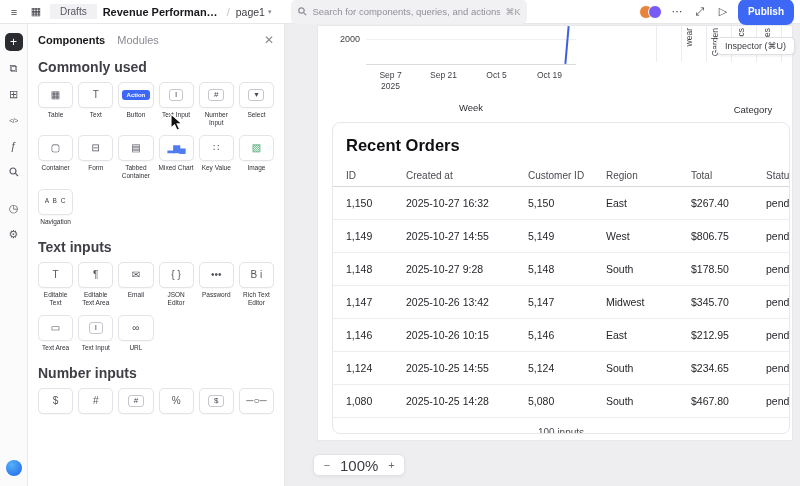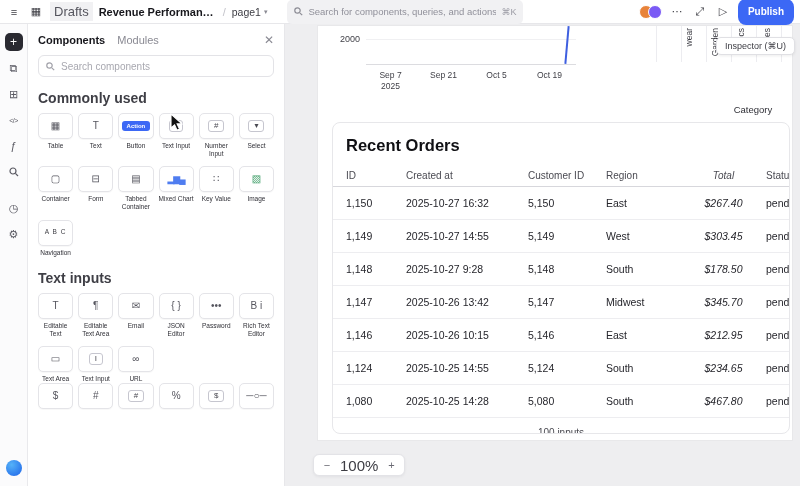--- a/index.html
+++ b/index.html
@@ -5,21 +5,21 @@
   * { box-sizing: border-box; margin: 0; padding: 0; }
   html,body { width:800px; height:486px; }
   body { font-family: "Liberation Sans", sans-serif; background:#fff; }
   .app { position:relative; width:800px; height:486px; overflow:hidden; background:#fff; color:#1b1b20; }
 
   
   .topbar { position:absolute; left:0; top:0; right:0; height:24px; background:#fff;
             border-bottom:1px solid #e7e7ea; display:flex; align-items:center; padding:0 6px; gap:6px; z-index:50; }
   .tb-icon { width:16px; height:16px; display:flex; align-items:center; justify-content:center;
              font-size:11px; color:#3c3c43; border-radius:4px; cursor:pointer; flex:none; }
-  .drafts-badge { background:#f1f1f3; border-radius:0; font-size:13px; color:#55555e; padding:2px 4px; flex:none; }
+  .drafts-badge { background:#f1f1f3; border-radius:0; font-size:10px; color:#55555e; padding:2px 10px; flex:none; }
   .app-title { font-size:11px; font-weight:700; color:#17171c; max-width:118px; white-space:nowrap;
                overflow:hidden; text-overflow:ellipsis; flex:none; }
   .crumb-sep { color:#c3c3ca; font-size:11px; flex:none; }
   .page-pill { font-size:10.5px; color:#3c3c43; display:flex; align-items:center; gap:3px; flex:none; }
   .chev { font-size:7px; color:#8a8a93; }
   .tb-search { margin-left:14px; width:236px; height:16px; background:#f1f1f3; border-radius:5px;
                display:flex; align-items:center; gap:5px; padding:12px 7px; font-size:9.5px; color:#90909a; flex:none; }
   .tb-search .ph { flex:1; white-space:nowrap; overflow:hidden; }
   .kbd { font-size:9px; color:#9b9ba4; }
   .tb-right { margin-left:auto; display:flex; align-items:center; gap:7px; }
@@ -96,21 +96,21 @@
                box-shadow:0 1px 3px rgba(20,20,30,.08); cursor:pointer; z-index:20; }
 
   
   .orders-card { position:absolute; left:14px; top:96px; width:458px; height:312px;
                  border:1px solid #e7e7ea; border-radius:8px; background:#fff; overflow:hidden; }
   .orders-title { margin:13px 0 10px 13px; font-size:16.5px; font-weight:700; color:#101014; }
   .thead, .trow { display:grid; grid-template-columns:60px 122px 78px 85px 65px 1fr; align-items:center;
                   padding-left:13px; }
   .thead { height:22px; border-bottom:1px solid #d7d7dc; font-size:10px; color:#4a4a52; }
   .trow { height:33px; border-bottom:1px solid #ededf0; font-size:10.5px; color:#26262c; }
-  .td-total, .th-total { text-align:center;font-style:italic; }
+  .td-total, .th-total { text-align:left; }
   .td-status, .th-status { padding-left:10px; }
   .tfoot { text-align:center; padding:9px 0; font-size:10px; color:#494950; }
 
   
   .zoom { position:absolute; left:28px; bottom:10px; height:22px; background:#fff; border:1px solid #e3e3e7;
           border-radius:6px; display:flex; align-items:center; padding:0 4px; gap:4px;
           box-shadow:0 1px 3px rgba(20,20,30,.06); }
   .zbtn { border:none; background:transparent; font-size:11px; color:#6b6b74; width:18px; height:18px;
           cursor:pointer; border-radius:4px; font-family:"Liberation Sans", sans-serif; }
   .zlevel { font-size:15px; color:#3c3c43; min-width:32px; text-align:center; cursor:pointer; }
@@ -184,27 +184,20 @@
       </div>
     <div class="rail-help"></div>
   </nav>
 
   <aside class="panel">
     <div class="panel-tabs">
       <span class="ptab active">Components</span>
       <span class="ptab">Modules</span>
       <span class="panel-close">✕</span>
     </div>
-    <div class="panel-search">
-      <svg width="9" height="9" viewBox="0 0 9 9">
-          <circle cx="3.5" cy="3.5" r="2.7" fill="none" stroke="#a0a0a8" stroke-width="1.2"></circle>
-          <line x1="5.8" y1="5.8" x2="8.2" y2="8.2" stroke="#a0a0a8" stroke-width="1.2"></line>
-        </svg>
-      <input placeholder="Search components" style="">
-    </div>
 
     <div class="section-title">Commonly used</div>
     <div class="cards">
 
         <div class="card">
           <div class="card-icon">
             <span class="glyph">▦</span>
           </div>
           <div class="card-label">Table</div>
         </div>
@@ -354,20 +347,21 @@
         </div>
 
         <div class="card">
           <div class="card-icon">
             <span class="glyph">∞</span>
           </div>
           <div class="card-label">URL</div>
         </div>
       </div>
 
+    <div class="section-title">Number inputs</div>
     <div class="cards">
 
         <div class="card">
           <div class="card-icon">
             <span class="glyph">$</span>
           </div>
           <div class="card-label"></div>
         </div>
 
         <div class="card">
@@ -415,20 +409,21 @@
       <div class="xaxis"></div>
       <div class="spike"></div>
       <div class="xticks">
 
       <span class="xtick">Sep 7
 2025</span>
           <span class="xtick">Sep 21</span>
           <span class="xtick">Oct 5</span>
           <span class="xtick">Oct 19</span>
         </div>
+      <div class="axis-label week-label">Week</div>
 
       <div class="vgl" style="left:338px"></div>
       <div class="vgl" style="left:363px"></div>
       <div class="vgl" style="left:388px"></div>
       <div class="vgl" style="left:413px"></div>
       <div class="vgl" style="left:438px"></div>
       <div class="vgl" style="left:463px"></div>
       <div class="cats">
 
       <span>wear</span>
@@ -457,21 +452,21 @@
               <span>East</span>
               <span class="td-total">$267.40</span>
               <span class="td-status">pending</span>
             </div>
 
             <div class="trow">
               <span>1,149</span>
               <span>2025-10-27 14:55</span>
               <span>5,149</span>
               <span>West</span>
-              <span class="td-total">$303.45</span>
+              <span class="td-total">$806.75</span>
               <span class="td-status">pending</span>
             </div>
 
             <div class="trow">
               <span>1,148</span>
               <span>2025-10-27 9:28</span>
               <span>5,148</span>
               <span>South</span>
               <span class="td-total">$178.50</span>
               <span class="td-status">pending</span>

